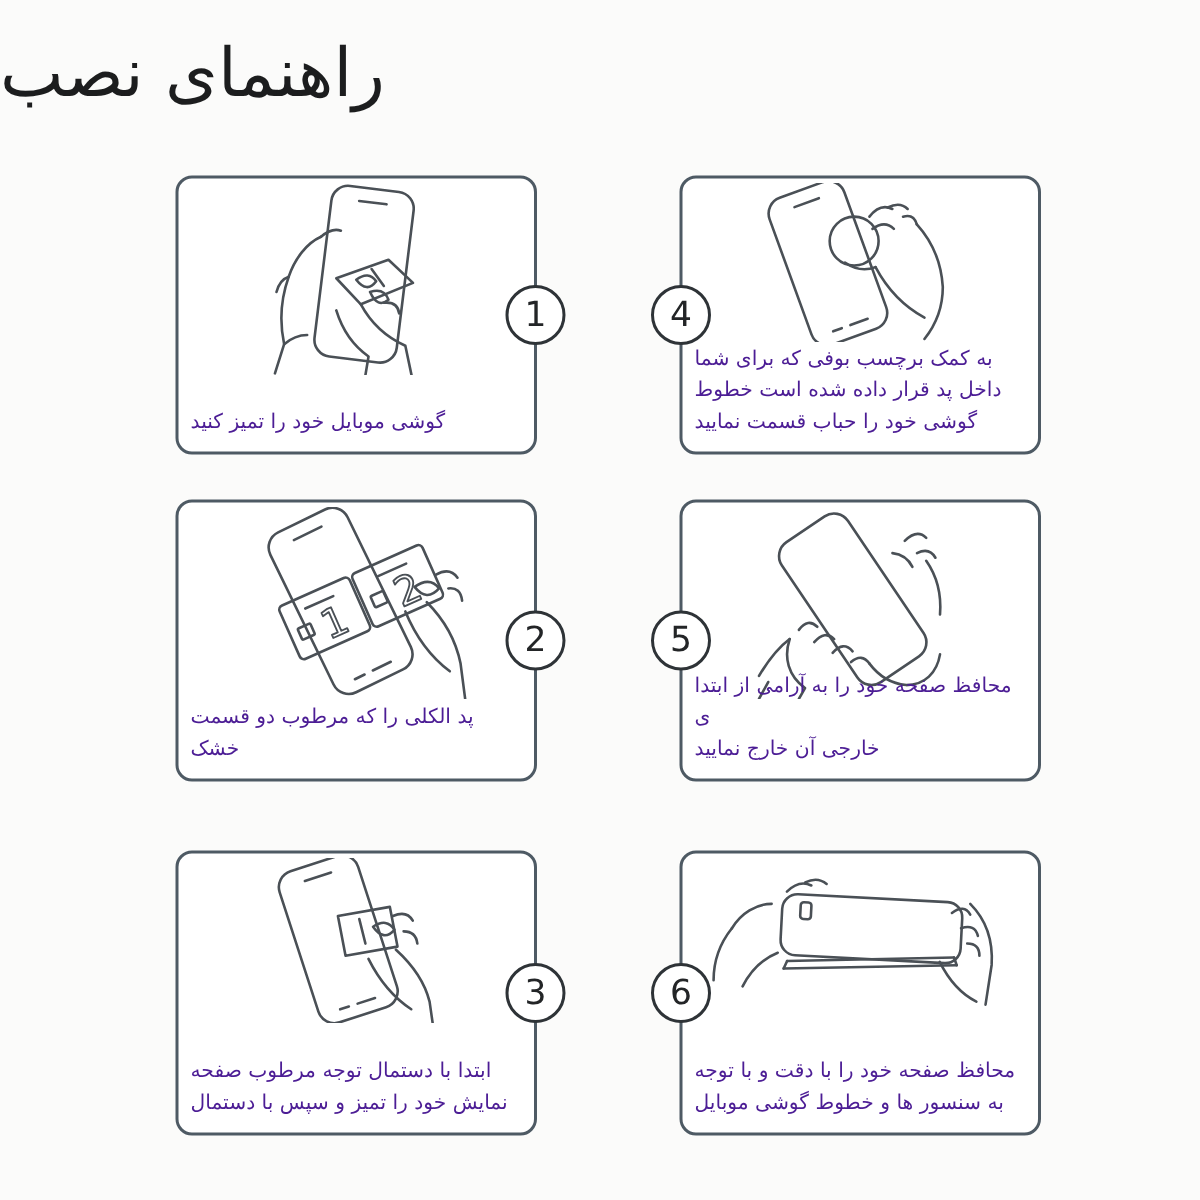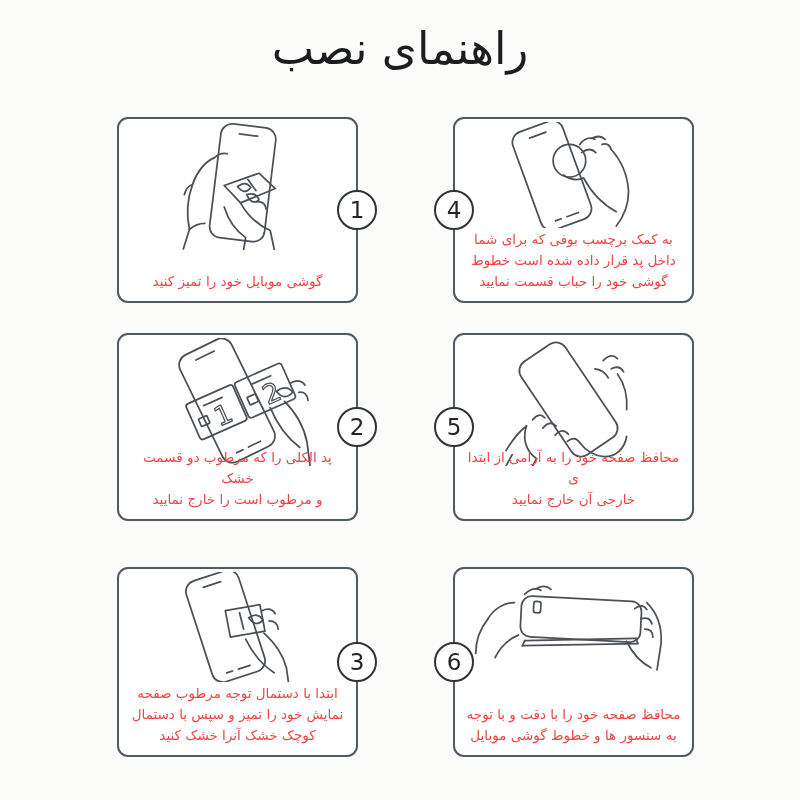--- a/index.html
+++ b/index.html
@@ -4,21 +4,21 @@
 <style>
   html,body{margin:0;padding:0;}
   body{
     width:800px;height:800px;position:relative;overflow:hidden;
     background:#fbfbfa;
     font-family:"DejaVu Sans", sans-serif;
     color:#2d2f31;
   }
   .title{
     position:absolute;top:22px;left:0;width:800px;
-    text-align:center;font-size:45px;font-weight:500;color:#1c1d1e;
+    text-align:left;font-size:45px;font-weight:500;color:#1c1d1e;
     direction:rtl;margin:0;letter-spacing:0;
   }
   .card{
     position:absolute;width:241px;background:#ffffff;
     border:2px solid #4e5a64;border-radius:11px;
     box-sizing:border-box;
   }
   .card.col-left{left:117px;}
   .card.col-right{left:453px;}
   .card.row-1{top:117px;height:186px;}
@@ -35,22 +35,22 @@
   .col-right .badge{left:-21px;}
   .illu{
     position:absolute;top:3px;left:0;right:0;
     display:flex;justify-content:center;z-index:1;
   }
   .illu svg{display:block;}
   .ln{fill:none;stroke:#4a5056;stroke-width:1.7;stroke-linecap:round;stroke-linejoin:round;}
   .ln text{stroke-width:1.2;font-family:"DejaVu Sans",sans-serif;}
   .caption{
     position:absolute;bottom:9px;left:8px;right:8px;
-    direction:rtl;text-align:center;
-    font-size:13.5px;line-height:21px;color:#ef4444;z-index:2;
+    direction:rtl;text-align:left;
+    font-size:13.5px;line-height:21px;color:#4c1d95;z-index:2;
   }
 </style>
 </head>
 <body>
 
 <h1 class="title">راهنمای نصب</h1>
 
 <section class="card col-left row-1">
   <div class="illu">
     <svg width="225" height="128" viewBox="0 0 220 125">
@@ -138,21 +138,20 @@
         <path d="M156 62 C167 73 175 87 178 102 L181 125"></path>
         <path d="M142 68 C149 85 159 98 171 107"></path>
       </g>
     </svg>
   </div>
   <div class="badge">
       <span>2</span>
     </div>
   <div class="caption">
     <div>پد الکلی را که مرطوب دو قسمت خشک</div>
-    <div>و مرطوب است را خارج نمایید</div>
   </div>
 </section>
 
 <section class="card col-right row-2">
   <div class="illu">
     <svg width="225" height="128" viewBox="0 0 220 125">
       <g class="ln">
         <g transform="rotate(-34 104 62)">
           <rect x="80" y="6" width="52" height="110" rx="11"></rect>
         </g>
@@ -199,21 +198,20 @@
         <path d="M118 66 C125 80 134 91 146 99"></path>
       </g>
     </svg>
   </div>
   <div class="badge">
       <span>3</span>
     </div>
   <div class="caption">
     <div>ابتدا با دستمال توجه مرطوب صفحه</div>
     <div>نمایش خود را تمیز و سپس با دستمال</div>
-    <div>کوچک خشک آنرا خشک کنید</div>
   </div>
 </section>
 
 <section class="card col-right row-3">
   <div class="illu">
     <svg width="225" height="110" viewBox="0 0 220 108">
       <g class="ln">
         <g transform="rotate(3 112 52)">
           <rect x="58" y="26" width="118" height="40" rx="10"></rect>
           <rect x="70" y="31" width="7" height="11" rx="2"></rect>

